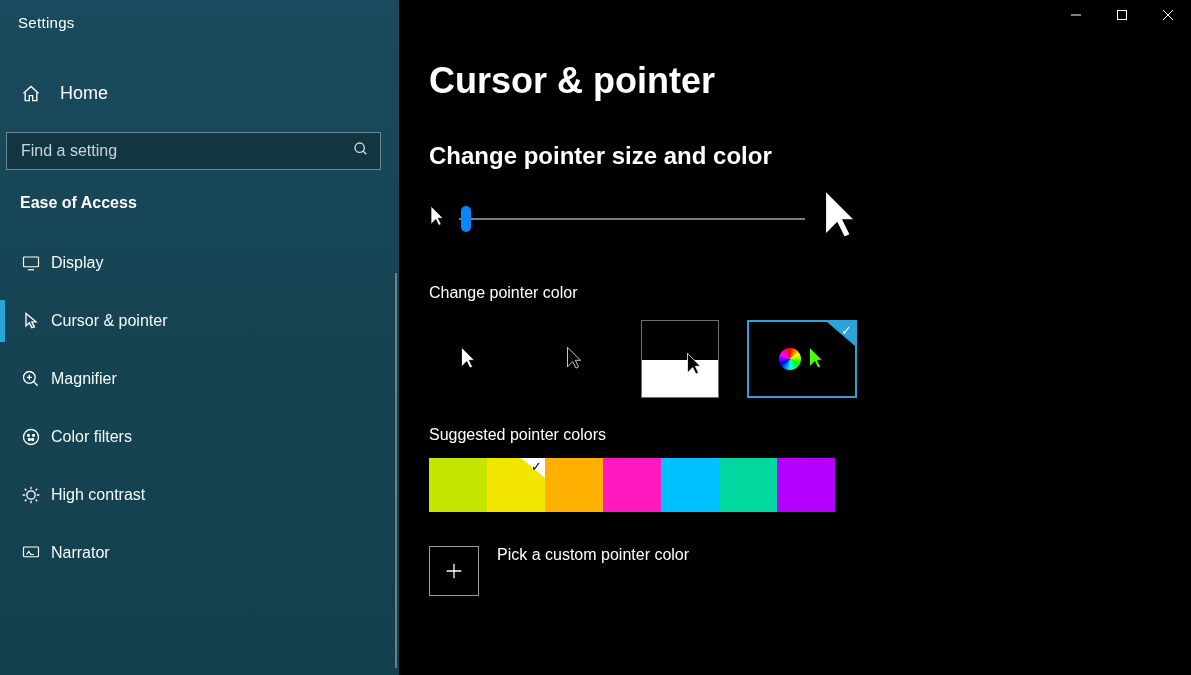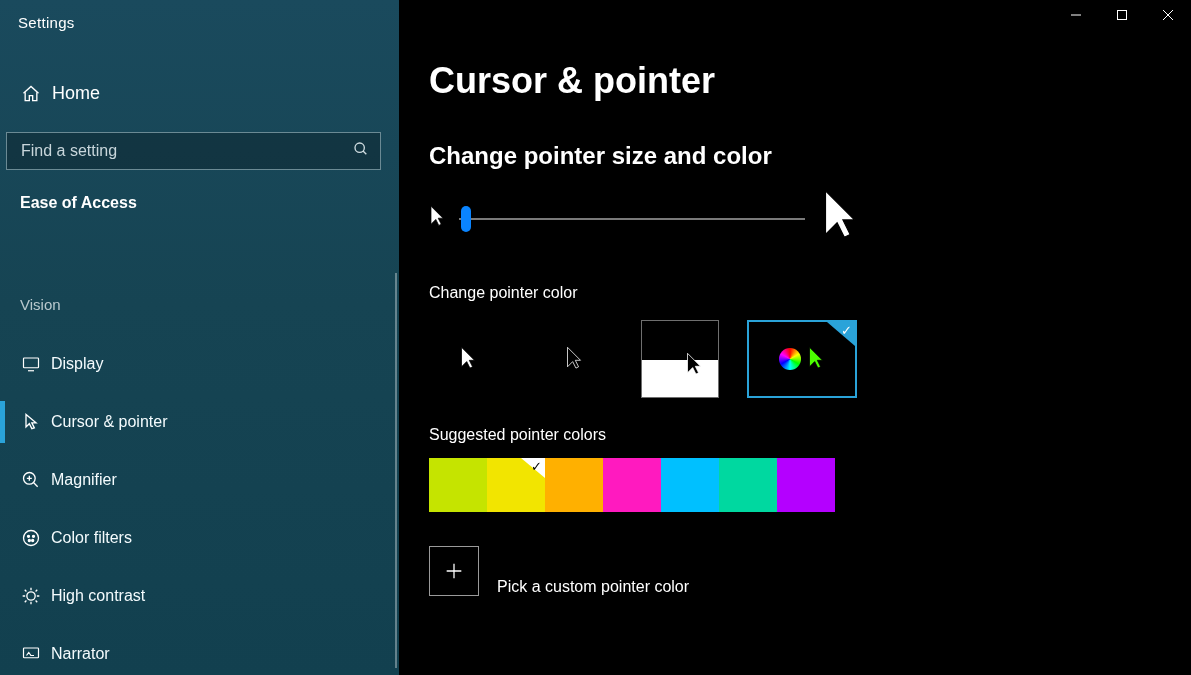--- a/index.html
+++ b/index.html
@@ -28,21 +28,21 @@
 }
 .app-title {
   font-size: 15px;
   padding: 14px 0 0 18px;
   font-weight: 400;
   letter-spacing: 0.3px;
 }
 .home-row {
   display: flex;
   align-items: center;
-  gap: 10px;
+  gap: 18px;
   padding: 0 0 0 20px;
   margin-top: 52px;
   font-size: 18px;
   cursor: pointer;
 }
 .search-wrap {
   margin: 28px 18px 0 6px;
 }
 .search-input {
   width: 100%;
@@ -236,21 +236,21 @@
   position:absolute;
   right:3px; top:1px;
   color:#000;
   font-size:13px;
   z-index:2;
 }
 
 
 .custom-row {
   display: flex;
-  align-items: flex-end;
+  align-items: flex-start;
   gap: 18px;
   margin-top: 34px;
 }
 .custom-btn {
   width: 50px; height: 50px;
   border: 1px solid #9a9a9a;
   background: transparent;
   color: #fff;
   display:flex;
   align-items:center;
@@ -289,21 +289,20 @@
         <svg width="16" height="16" viewBox="0 0 24 24" fill="none" stroke="#d0dde1" stroke-width="2">
             <circle cx="10" cy="10" r="7"></circle>
             <path d="m20 20-5-5"></path>
           </svg>
       </span>
     </div>
   </div>
 
   <div class="sidebar-section">Ease of Access</div>
 
-  <div class="sidebar-group">Vision</div>
 
   <div class="nav-list">
     <div class="nav-item">
       <span class="nav-icon">
         <svg width="20" height="18" viewBox="0 0 24 24" fill="none" stroke="#fff" stroke-width="1.6">
             <rect x="2" y="4" width="20" height="13" rx="1"></rect>
             <path d="M8 21h8"></path>
           </svg>
       </span>
       <span>Display</span>

